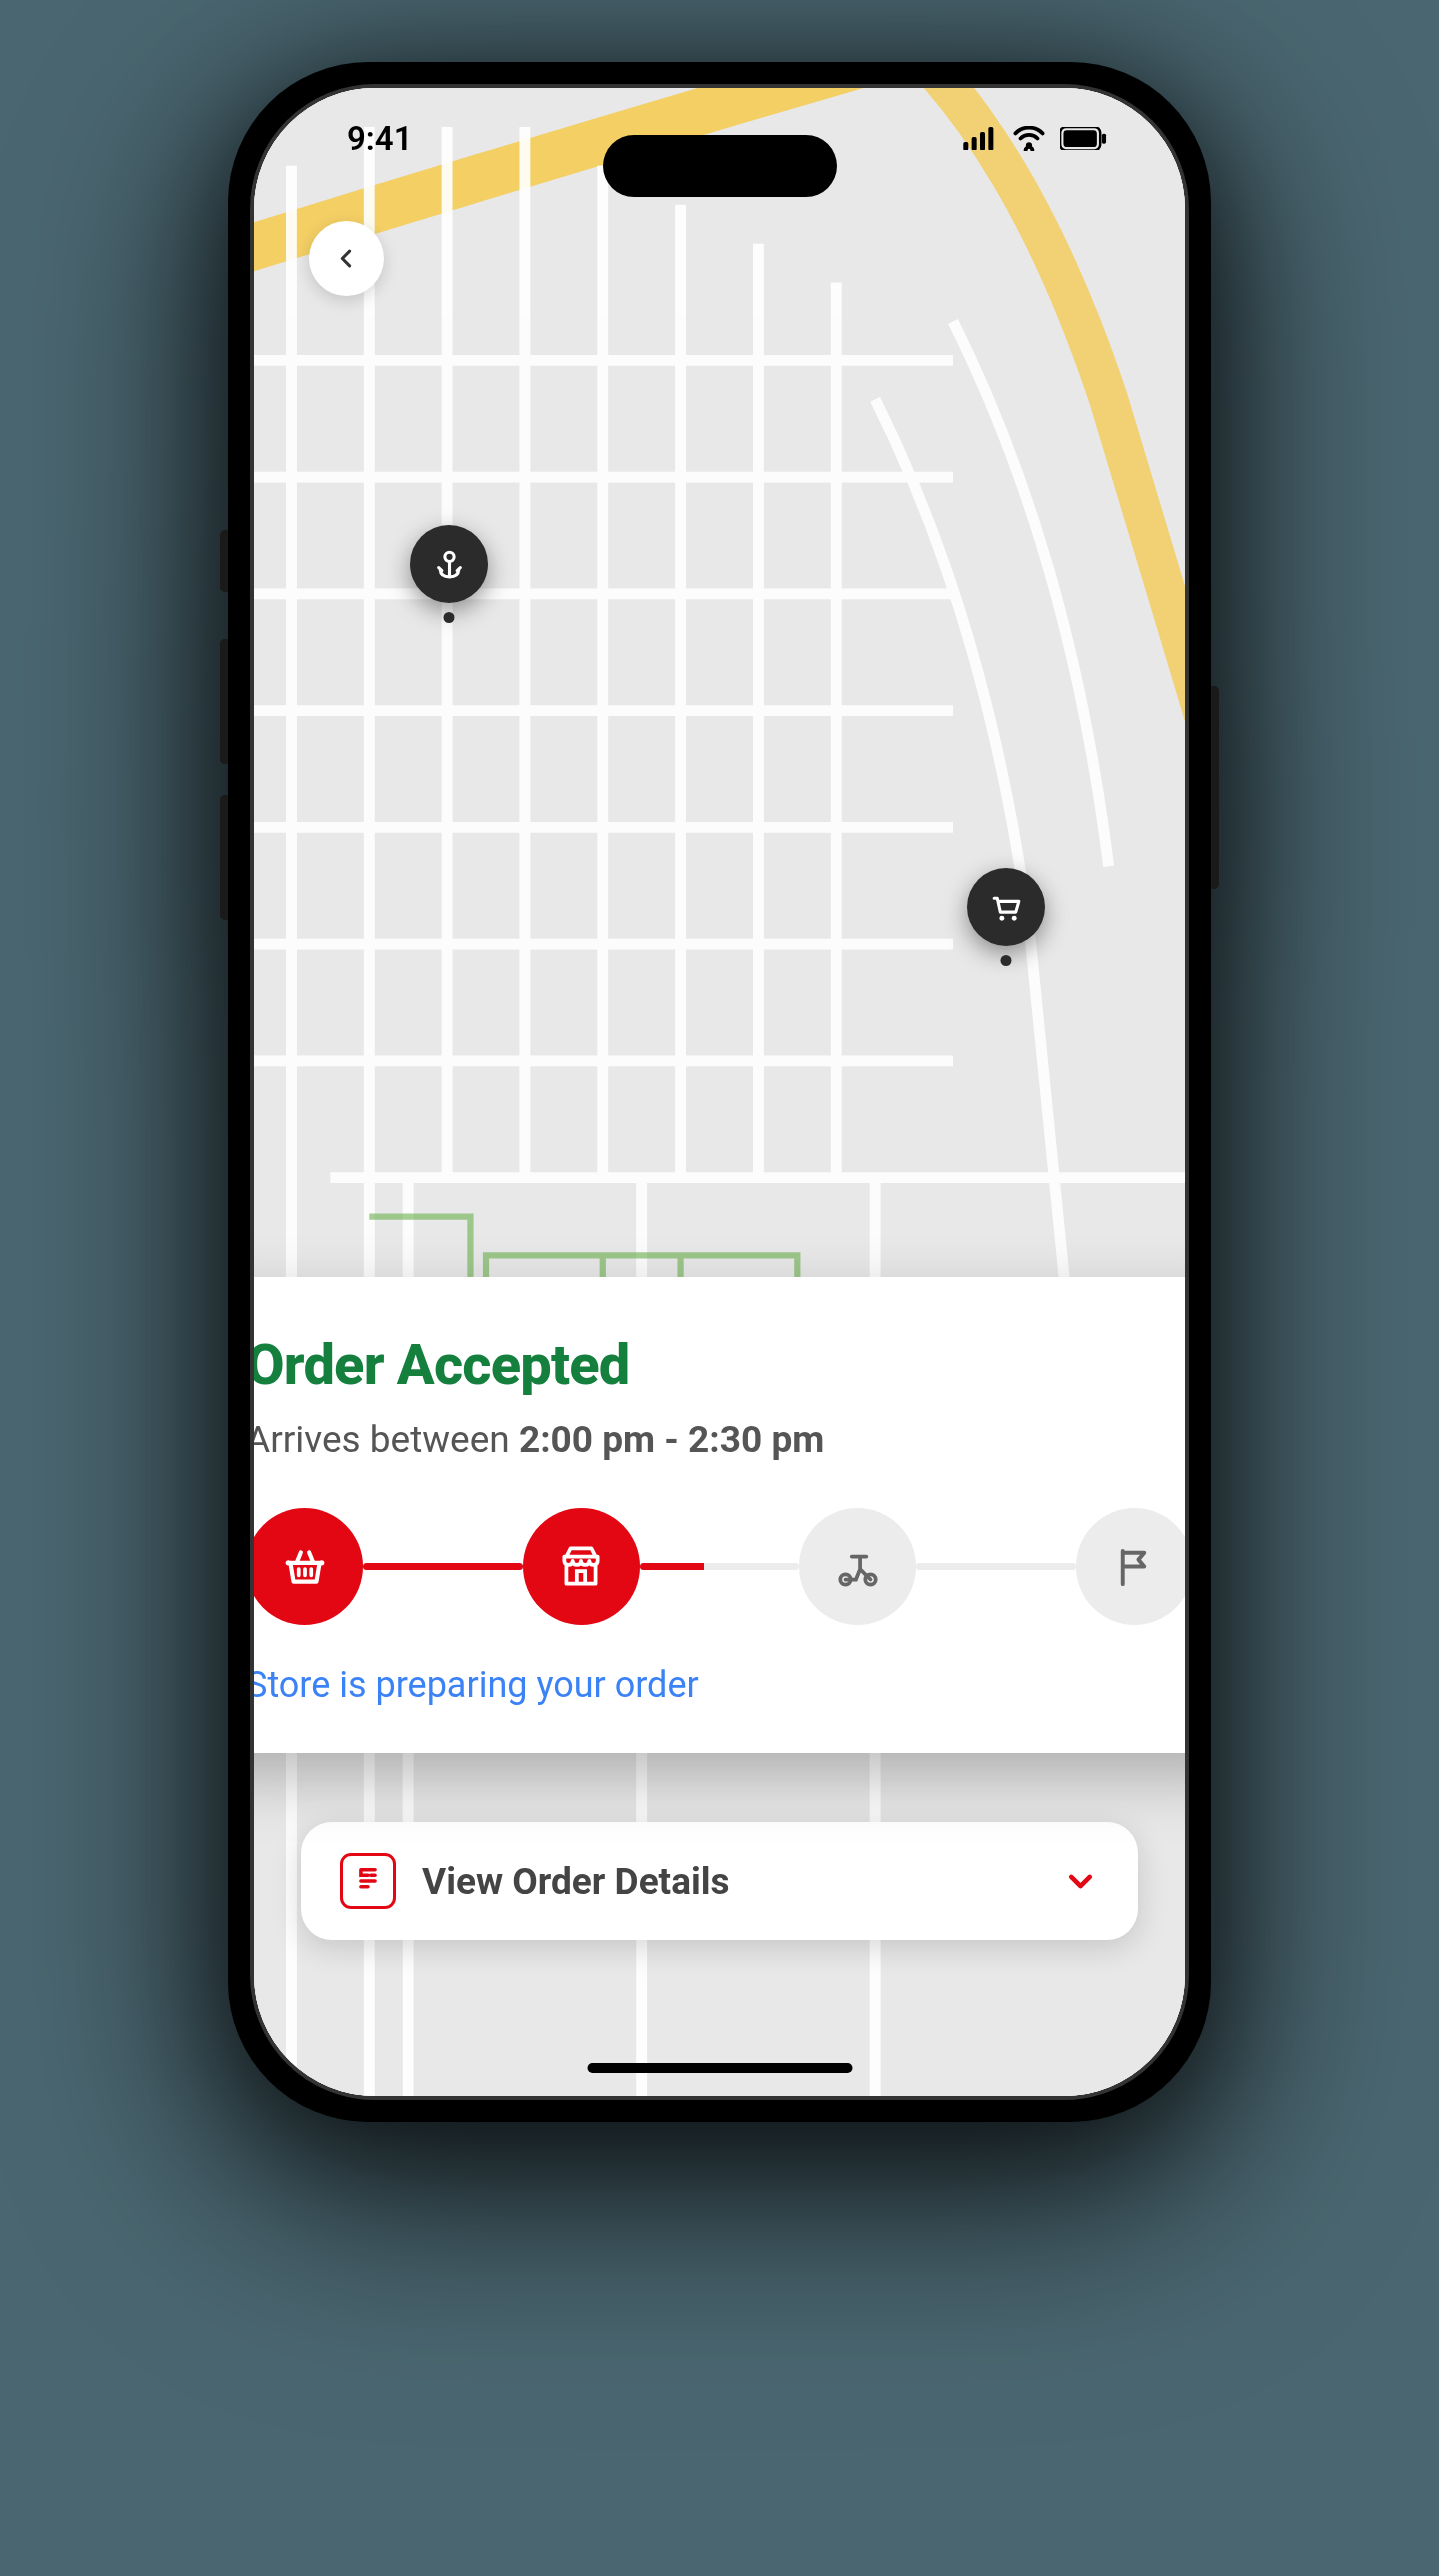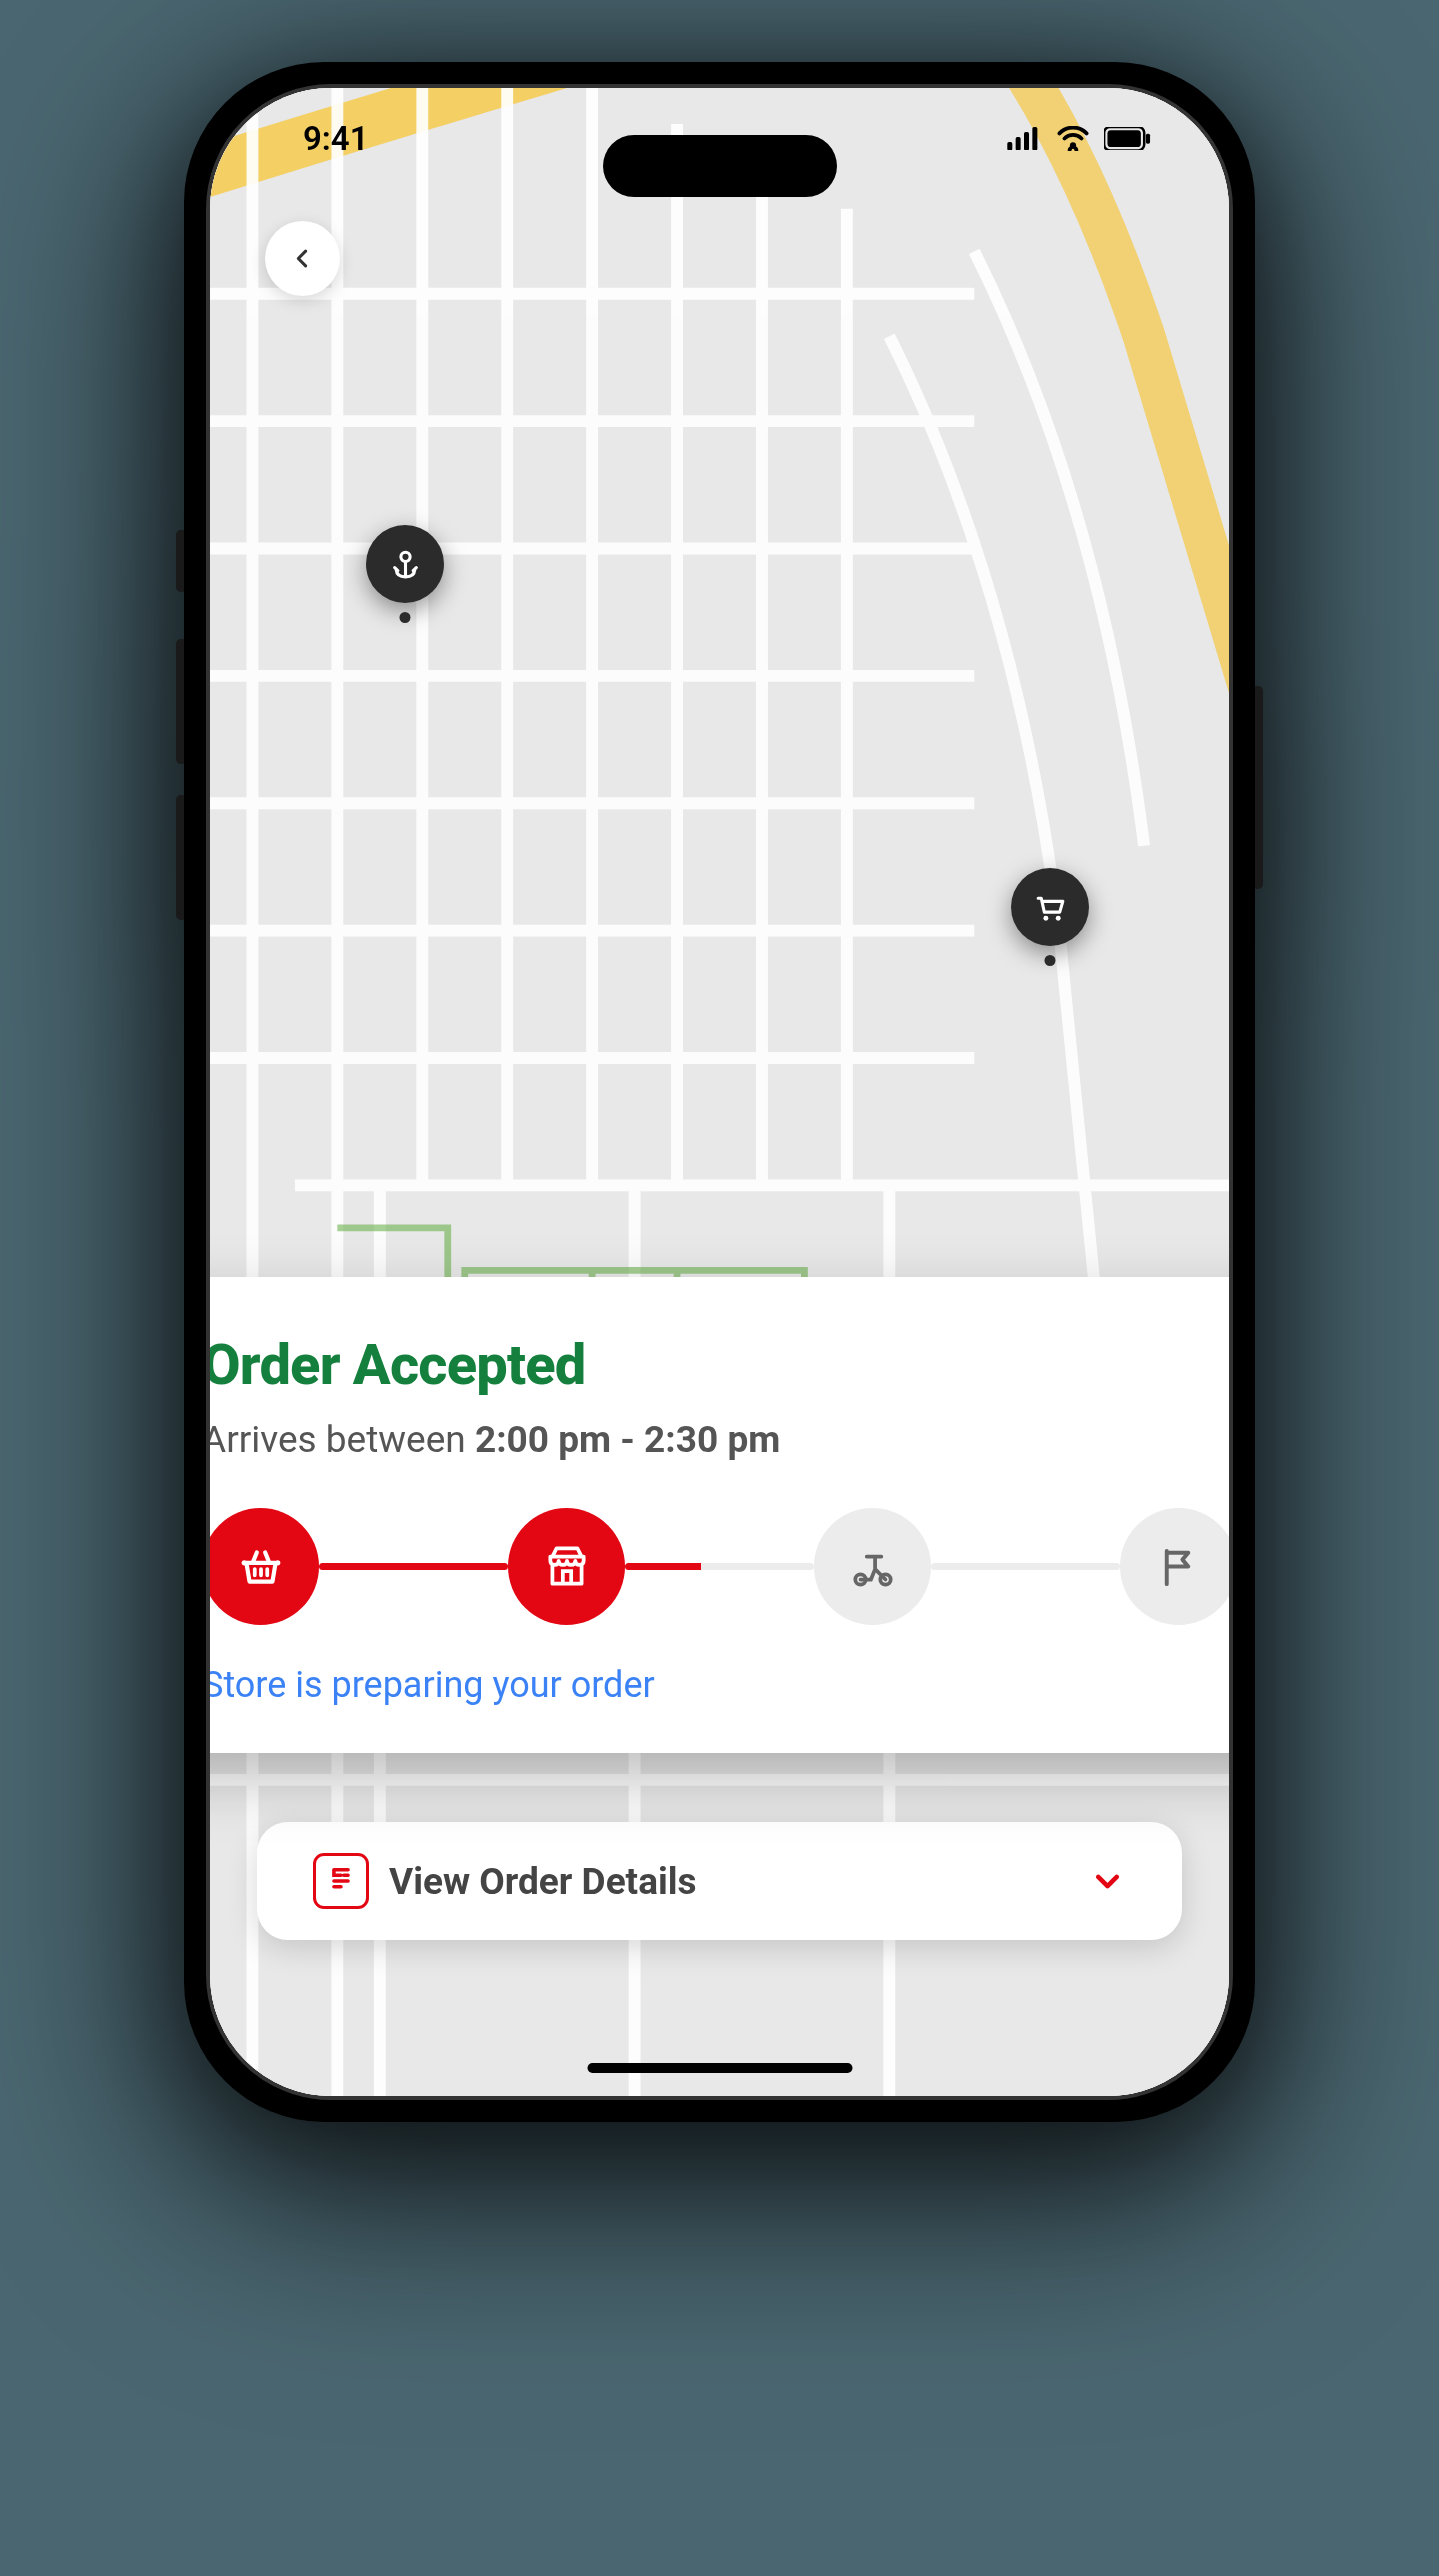--- a/index.html
+++ b/index.html
@@ -11,21 +11,21 @@
     align-items: flex-start;
     padding: 62px 15.6px;
     min-height: 2576px;
     width: 1439px;
   }
   .phone-wrap {
     position: relative;
     filter: drop-shadow(0 47px 94px rgba(0,0,0,0.7)) drop-shadow(0 23.4px 47px rgba(0,0,0,0.5));
   }
   .phone {
-    width: 1071px;
+    width: 983px;
     height: 2060px;
     background: #000;
     border-radius: 140px;
     padding: 22px;
     position: relative;
   }
   .phone-inner {
     width: 100%;
     height: 100%;
     border: 4.7px solid #333;
@@ -190,24 +190,24 @@
     margin-top: 39px;
   }
 
   .details-btn {
     position: absolute;
     bottom: 156px;
     left: 47px;
     right: 47px;
     background: #fff;
     border-radius: 31px;
-    padding: 31px 56px;
-    display: flex;
-    align-items: center;
-    gap: 20px;
+    padding: 31px 39px;
+    display: flex;
+    align-items: center;
+    gap: 26px;
     box-shadow: 0 7.8px 31px rgba(0,0,0,0.15);
     z-index: 30;
   }
   .details-icon-box {
     width: 56px;
     height: 56px;
     border: 3.9px solid #e30613;
     border-radius: 11px;
     display: flex;
     align-items: center;

